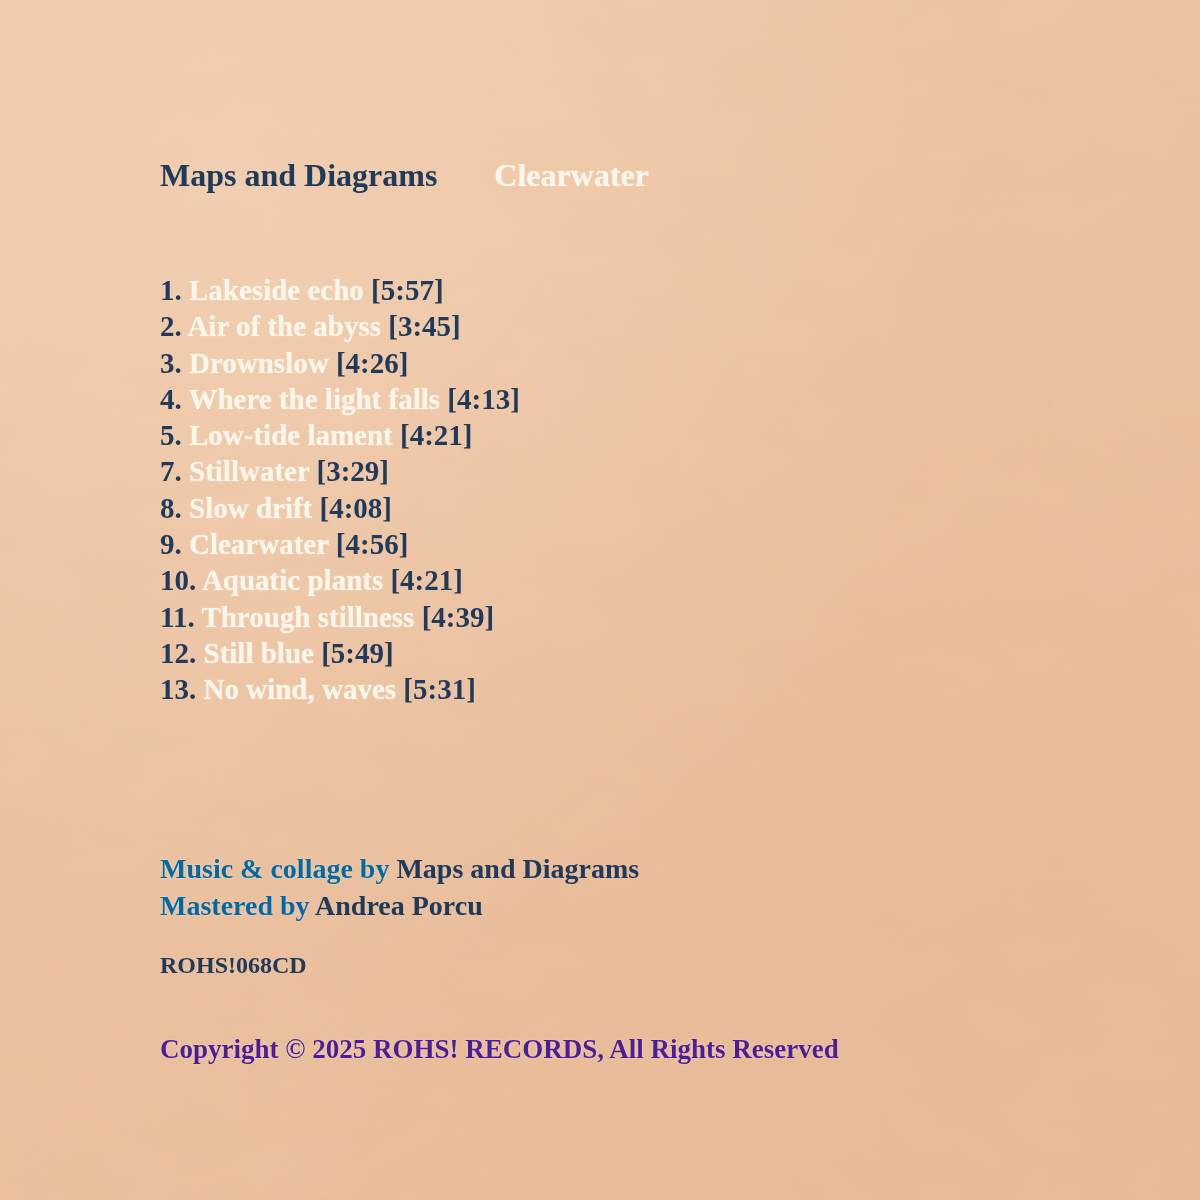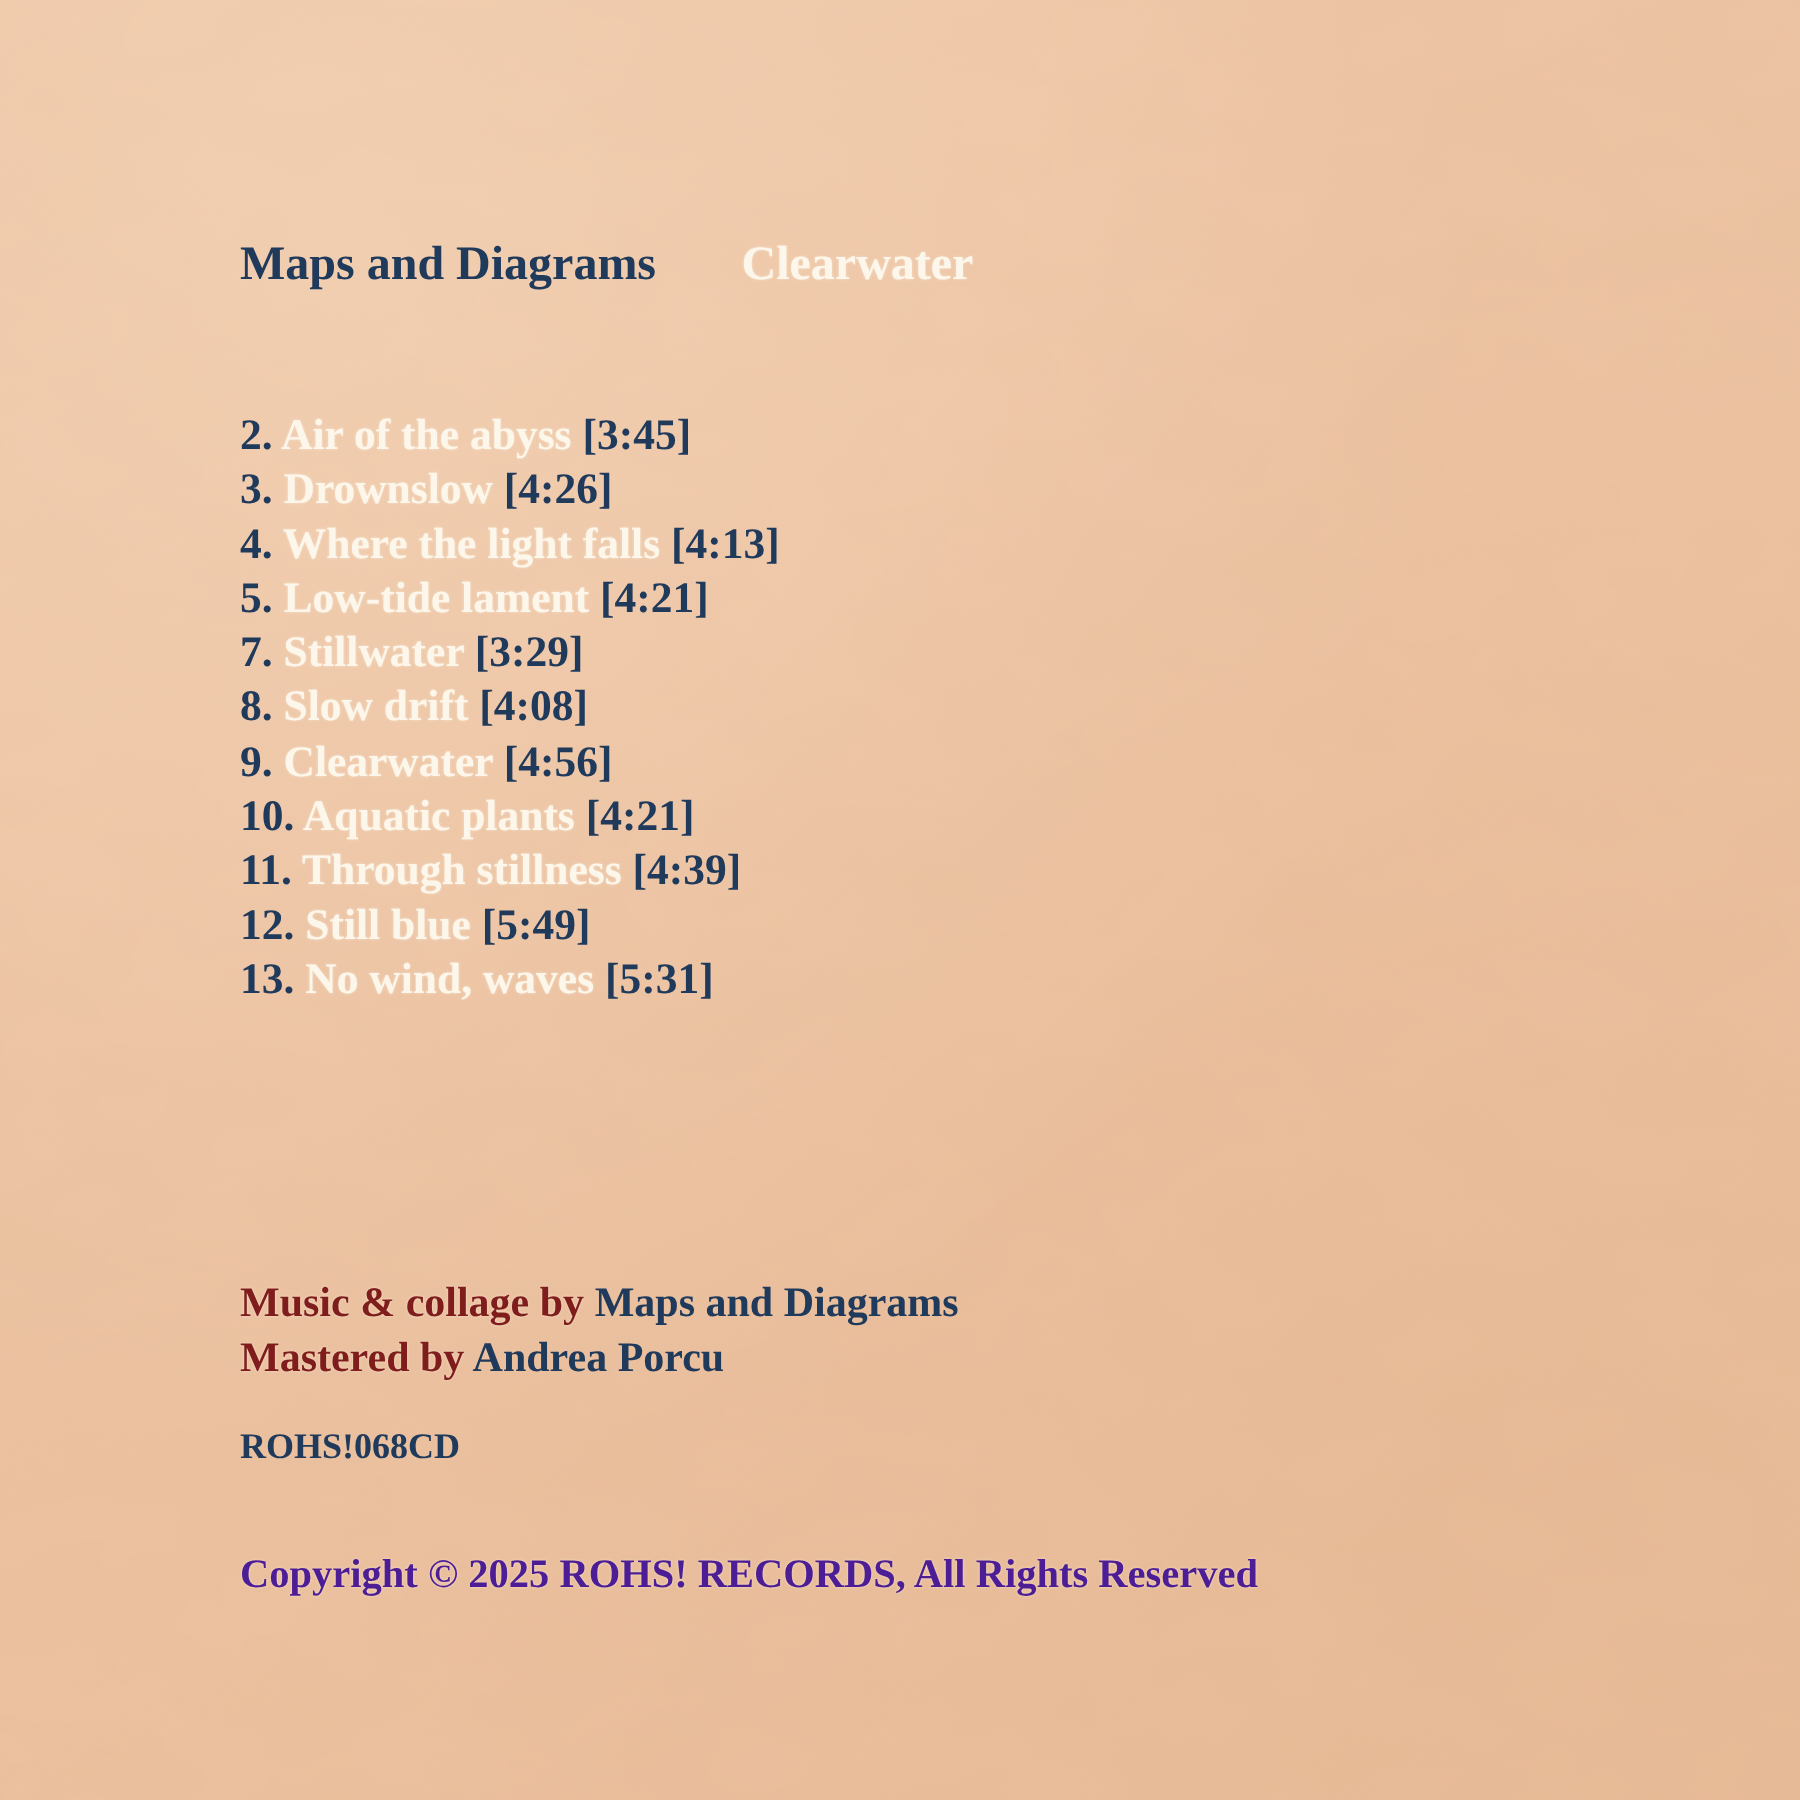--- a/index.html
+++ b/index.html
@@ -73,21 +73,21 @@
   .credits {
     position: absolute;
     left: 160px;
     top: 850px;
     font-size: 28px;
     line-height: 37px;
     white-space: nowrap;
   }
   .credits p { margin: 0; }
   .credit-prefix {
-    color: #7f1d1d;
+    color: #0369a1;
     text-shadow: 0 0 2px rgba(253,247,235,0.55);
   }
   .credit-name { color: #203a5c; }
   .catalog {
     position: absolute;
     left: 160px;
     top: 947px;
     font-size: 24px;
     line-height: 36px;
     color: #203a5c;
@@ -124,20 +124,25 @@
   <div class="tint"></div>
 
   <div class="content">
 
     <h1 class="header">
       <span class="artist">Maps and Diagrams</span>
       <span class="album">Clearwater</span>
     </h1>
 
     <ol class="tracks" id="track-list">
+      <li class="track">
+        <span class="num">1.</span>
+        <span class="ttl">Lakeside echo</span>
+        <span class="dur">[5:57]</span>
+      </li>
 
       <li class="track">
         <span class="num">2.</span>
         <span class="ttl">Air of the abyss</span>
         <span class="dur">[3:45]</span>
       </li>
 
       <li class="track">
         <span class="num">3.</span>
         <span class="ttl">Drownslow</span>

